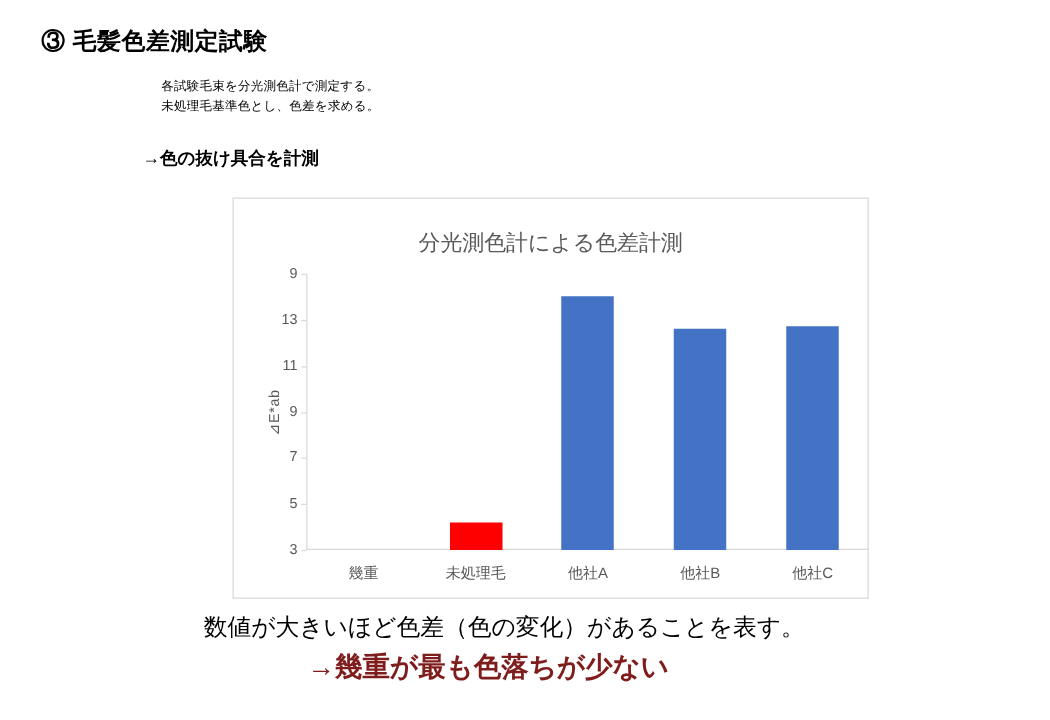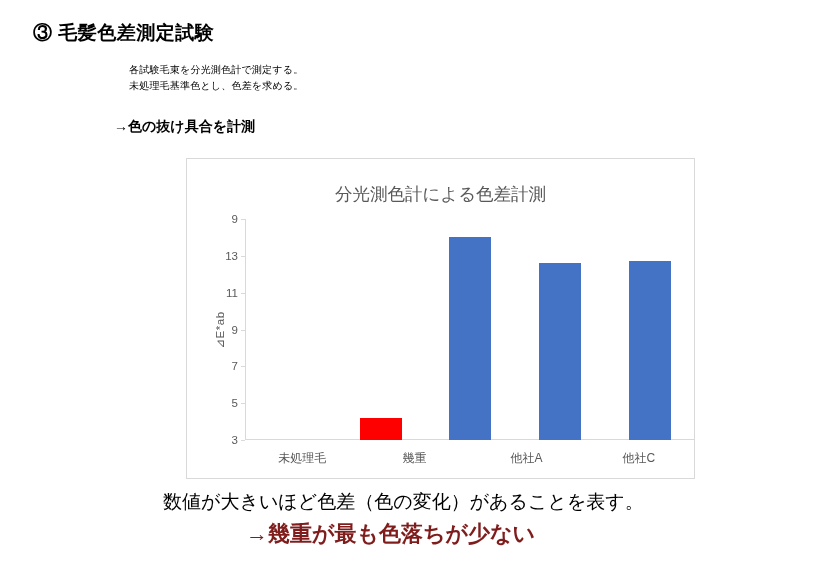--- a/index.html
+++ b/index.html
@@ -224,22 +224,23 @@
           <div class="bar" style="height: 202.583px; background: rgb(68, 114, 196);"></div>
         </div>
         <div class="bar-cell">
           <div class="bar" style="height: 176.8px; background: rgb(68, 114, 196);"></div>
         </div>
         <div class="bar-cell">
           <div class="bar" style="height: 178.642px; background: rgb(68, 114, 196);"></div>
         </div>
       </div>
     <div class="xticks" id="xtick-host">
+        <div class="xtick">幾重</div>
         <div class="xtick">未処理毛</div>
-        <div class="xtick">幾重</div>
         <div class="xtick">他社A</div>
+        <div class="xtick">他社B</div>
         <div class="xtick">他社C</div>
       </div>
   </div>
 </div>
 
 <div class="caption">数値が大きいほど色差（色の変化）があることを表す。</div>
 <div class="conclusion">→幾重が最も色落ちが少ない</div>
 
 </body></html>

